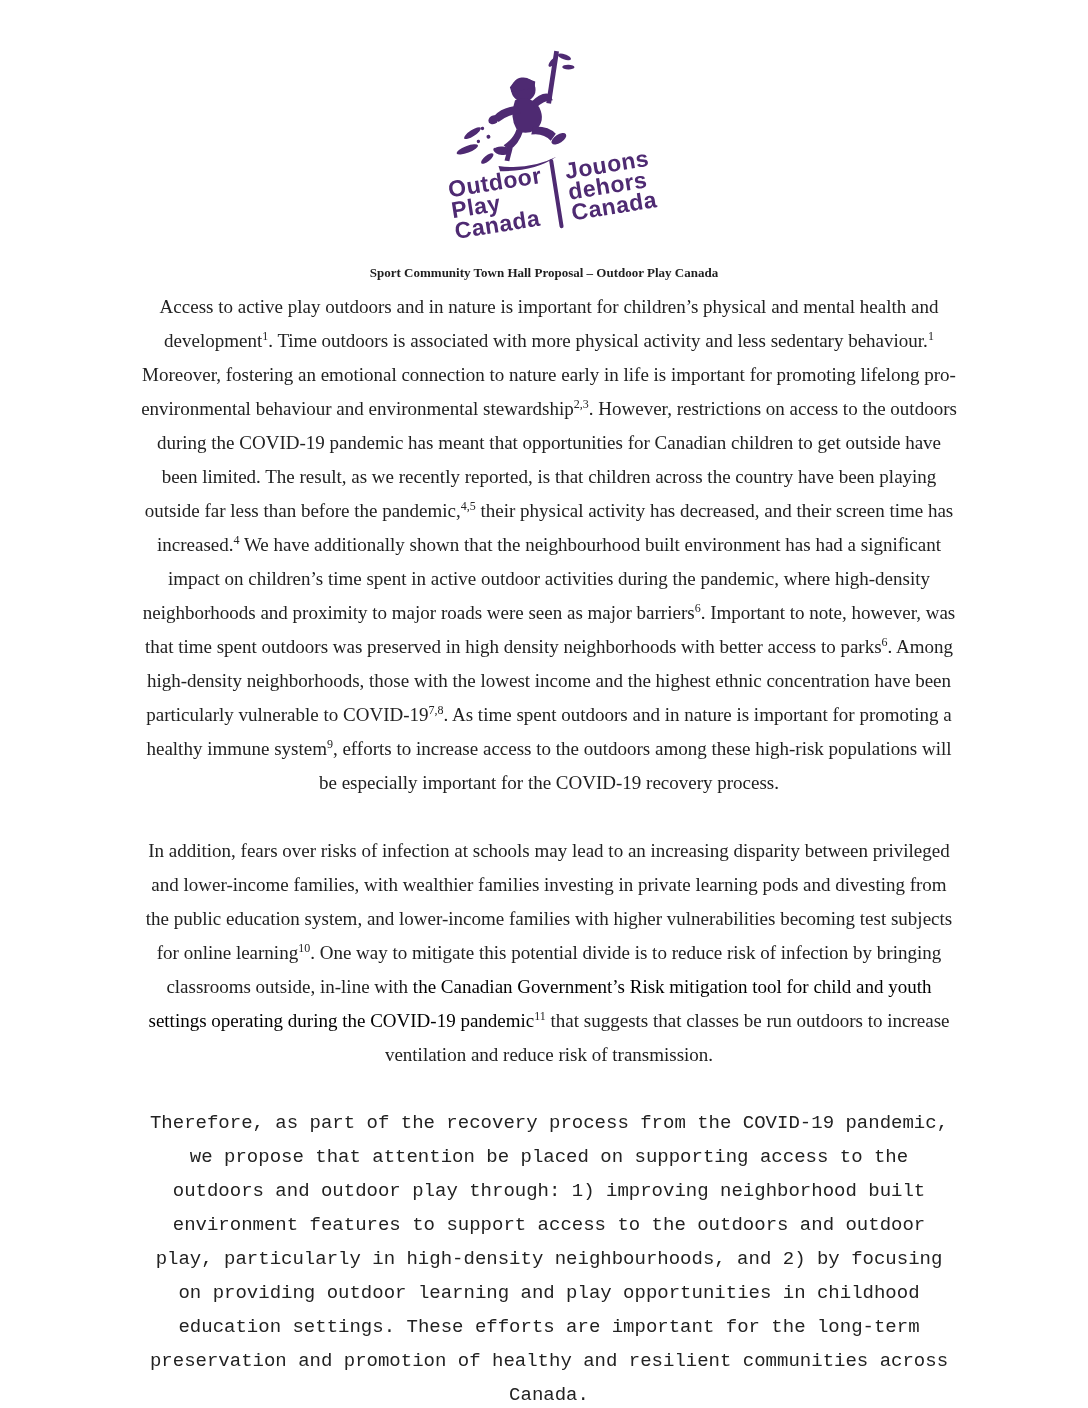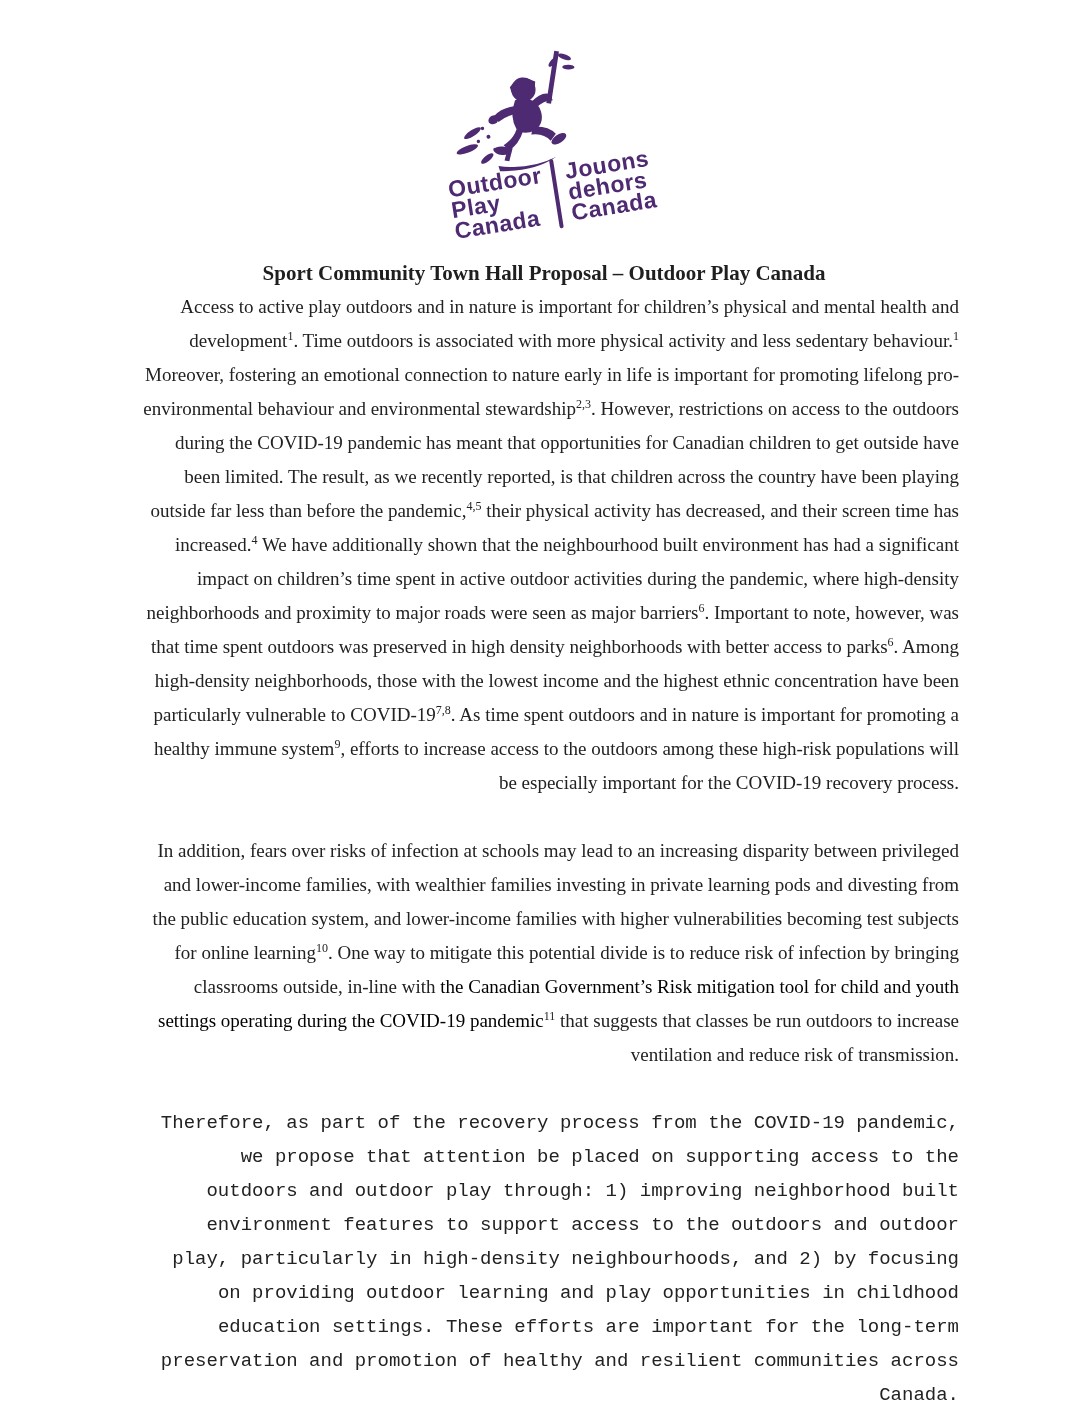--- a/index.html
+++ b/index.html
@@ -48,40 +48,40 @@
   .logo-divider {
     width: 4px;
     height: 70px;
     background: var(--logo-color, #4e2a72);
     border-radius: 2px;
     margin-top: -4px;
   }
   
   .doc-title {
     margin: 26px 0 0 0;
-    font-size: 21px;
+    font-size: 13px;
     font-weight: 700;
     line-height: 34px;
     text-align: center;
     color: #1f1f1f;
   }
   
   .doc-body {
     width: 836px;
     margin: 0 auto 0 auto;
     padding-left: 0;
     position: relative;
     left: -3px;
   }
   .para {
     margin: 0 0 34px 16px;
     font-size: 19px;
     line-height: 34px;
     color: #222222;
-    text-align: right;
+    text-align: center;
   }
   .para:last-child { margin-bottom: 0; font-family: Liberation Mono, monospace; }
   .para sup {
     font-size: 12px;
     line-height: 0;
     vertical-align: 7px;
   }
   .para .dark { color: #000000; }
 </style>
 </head>

